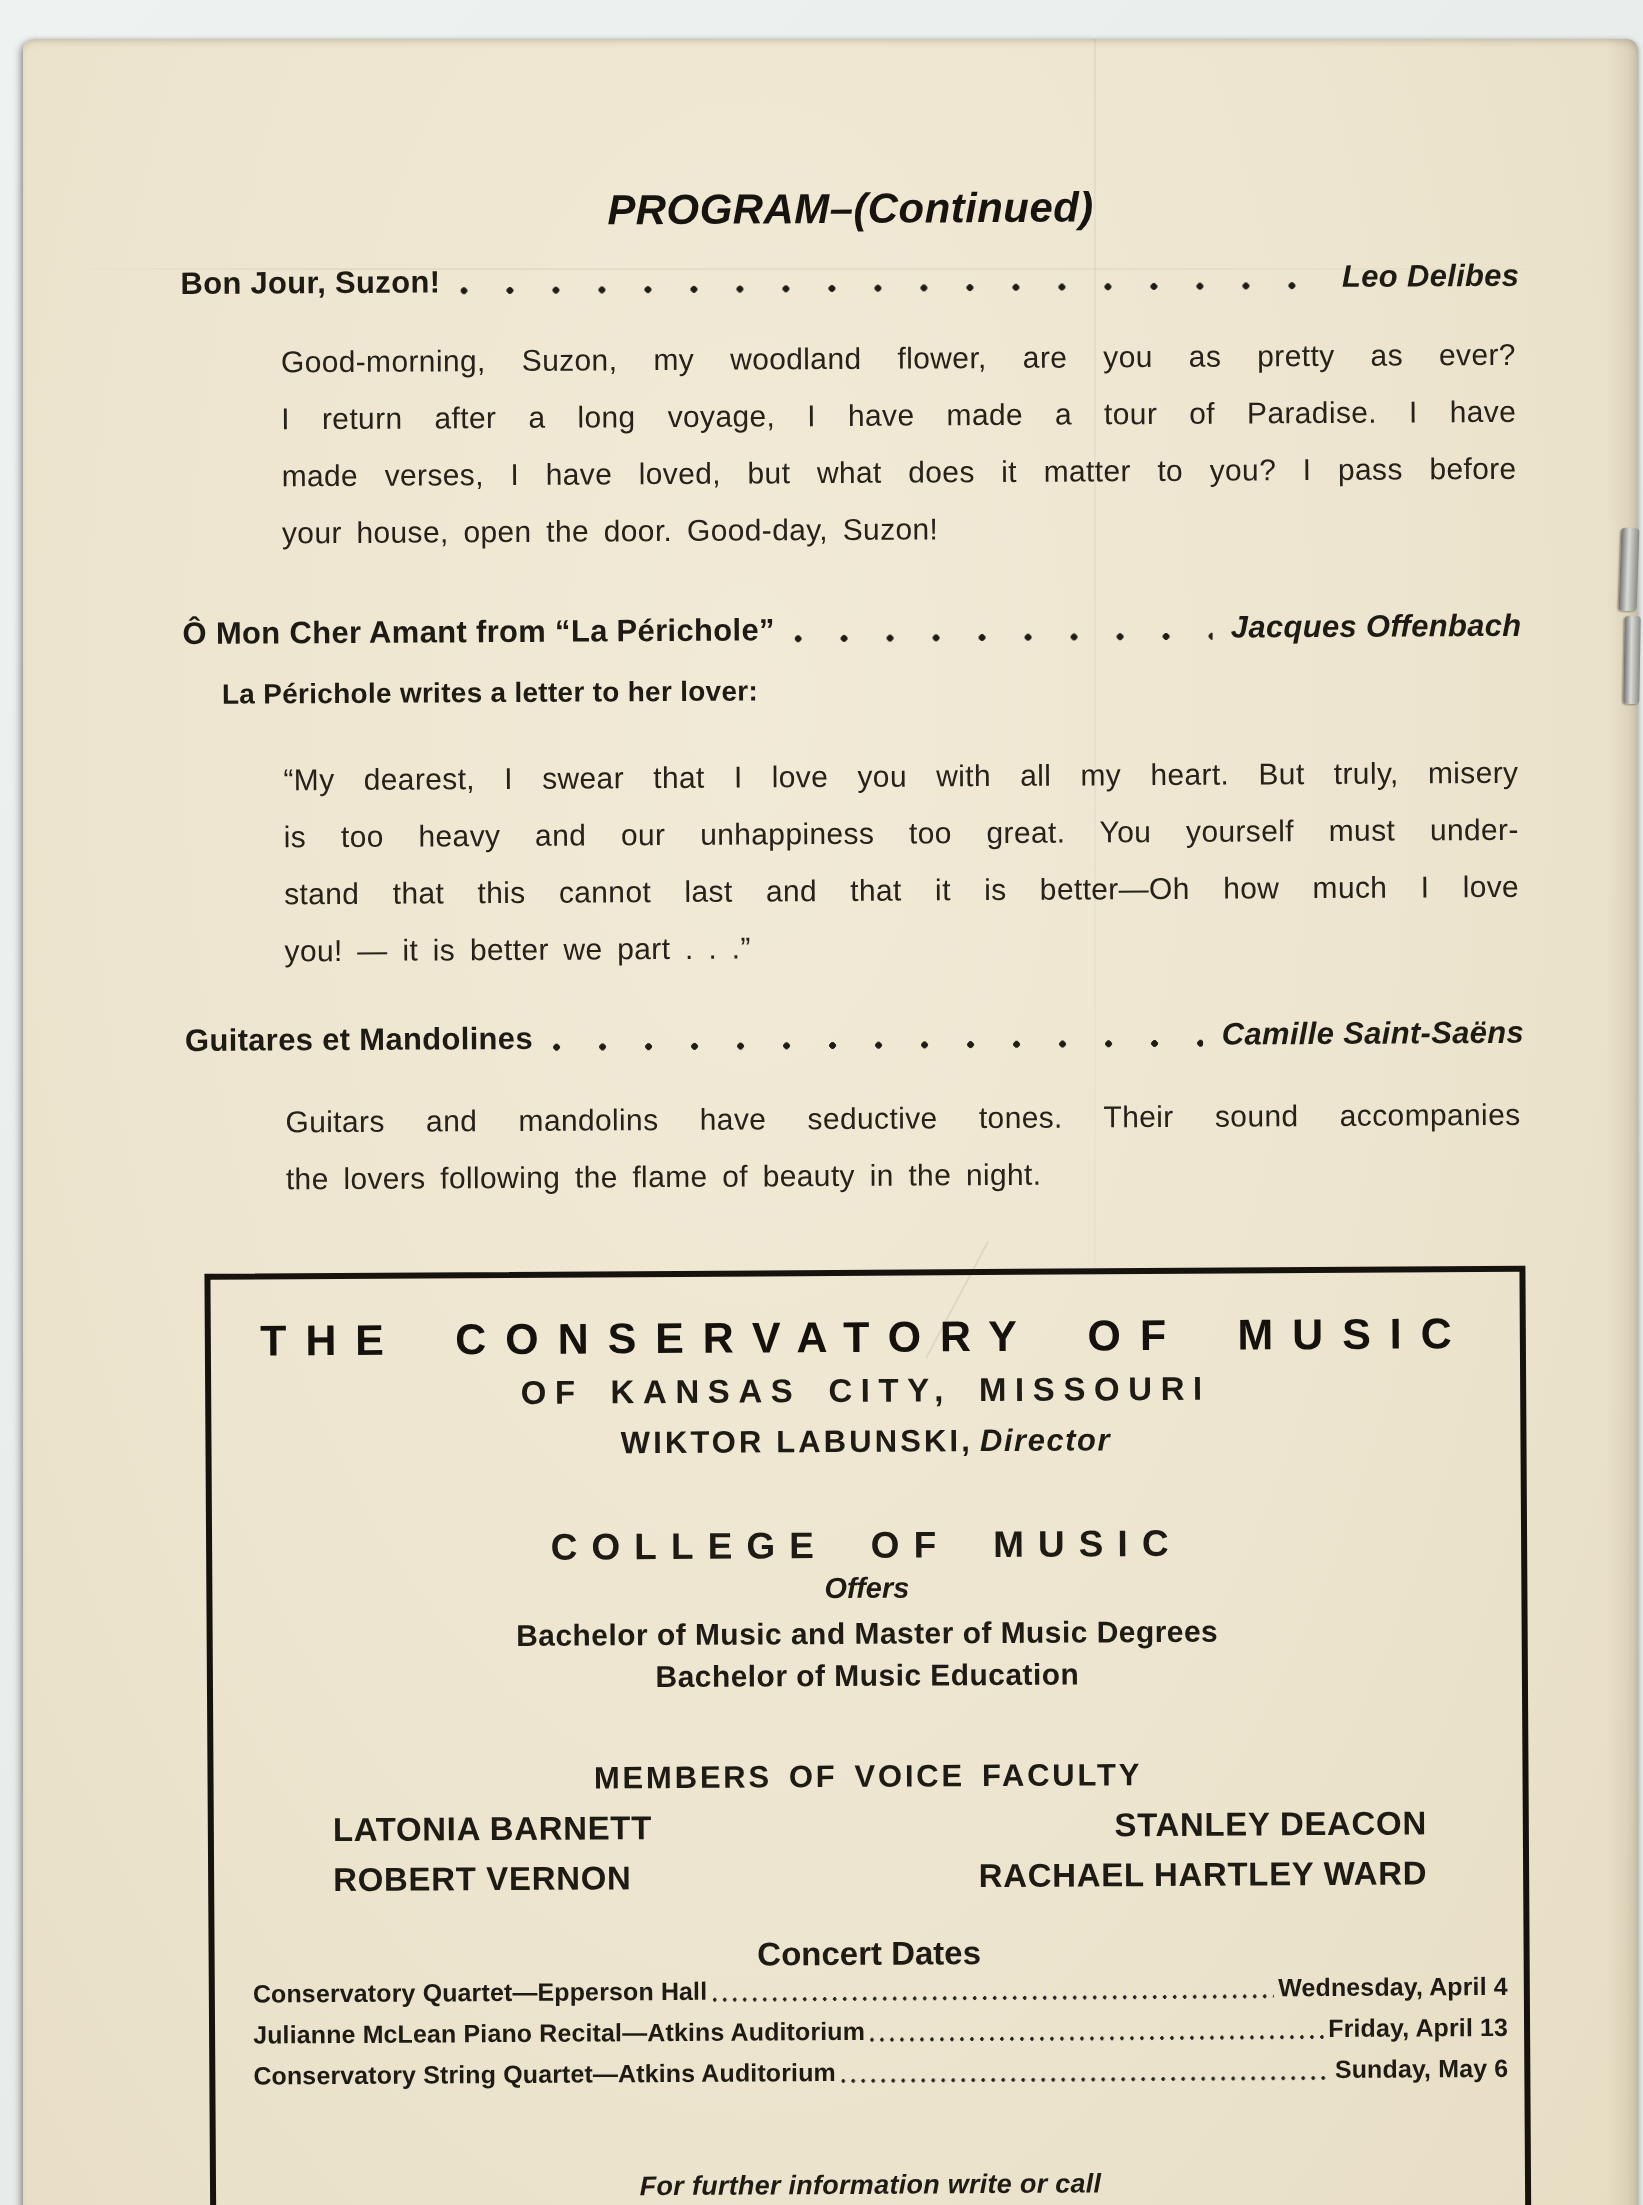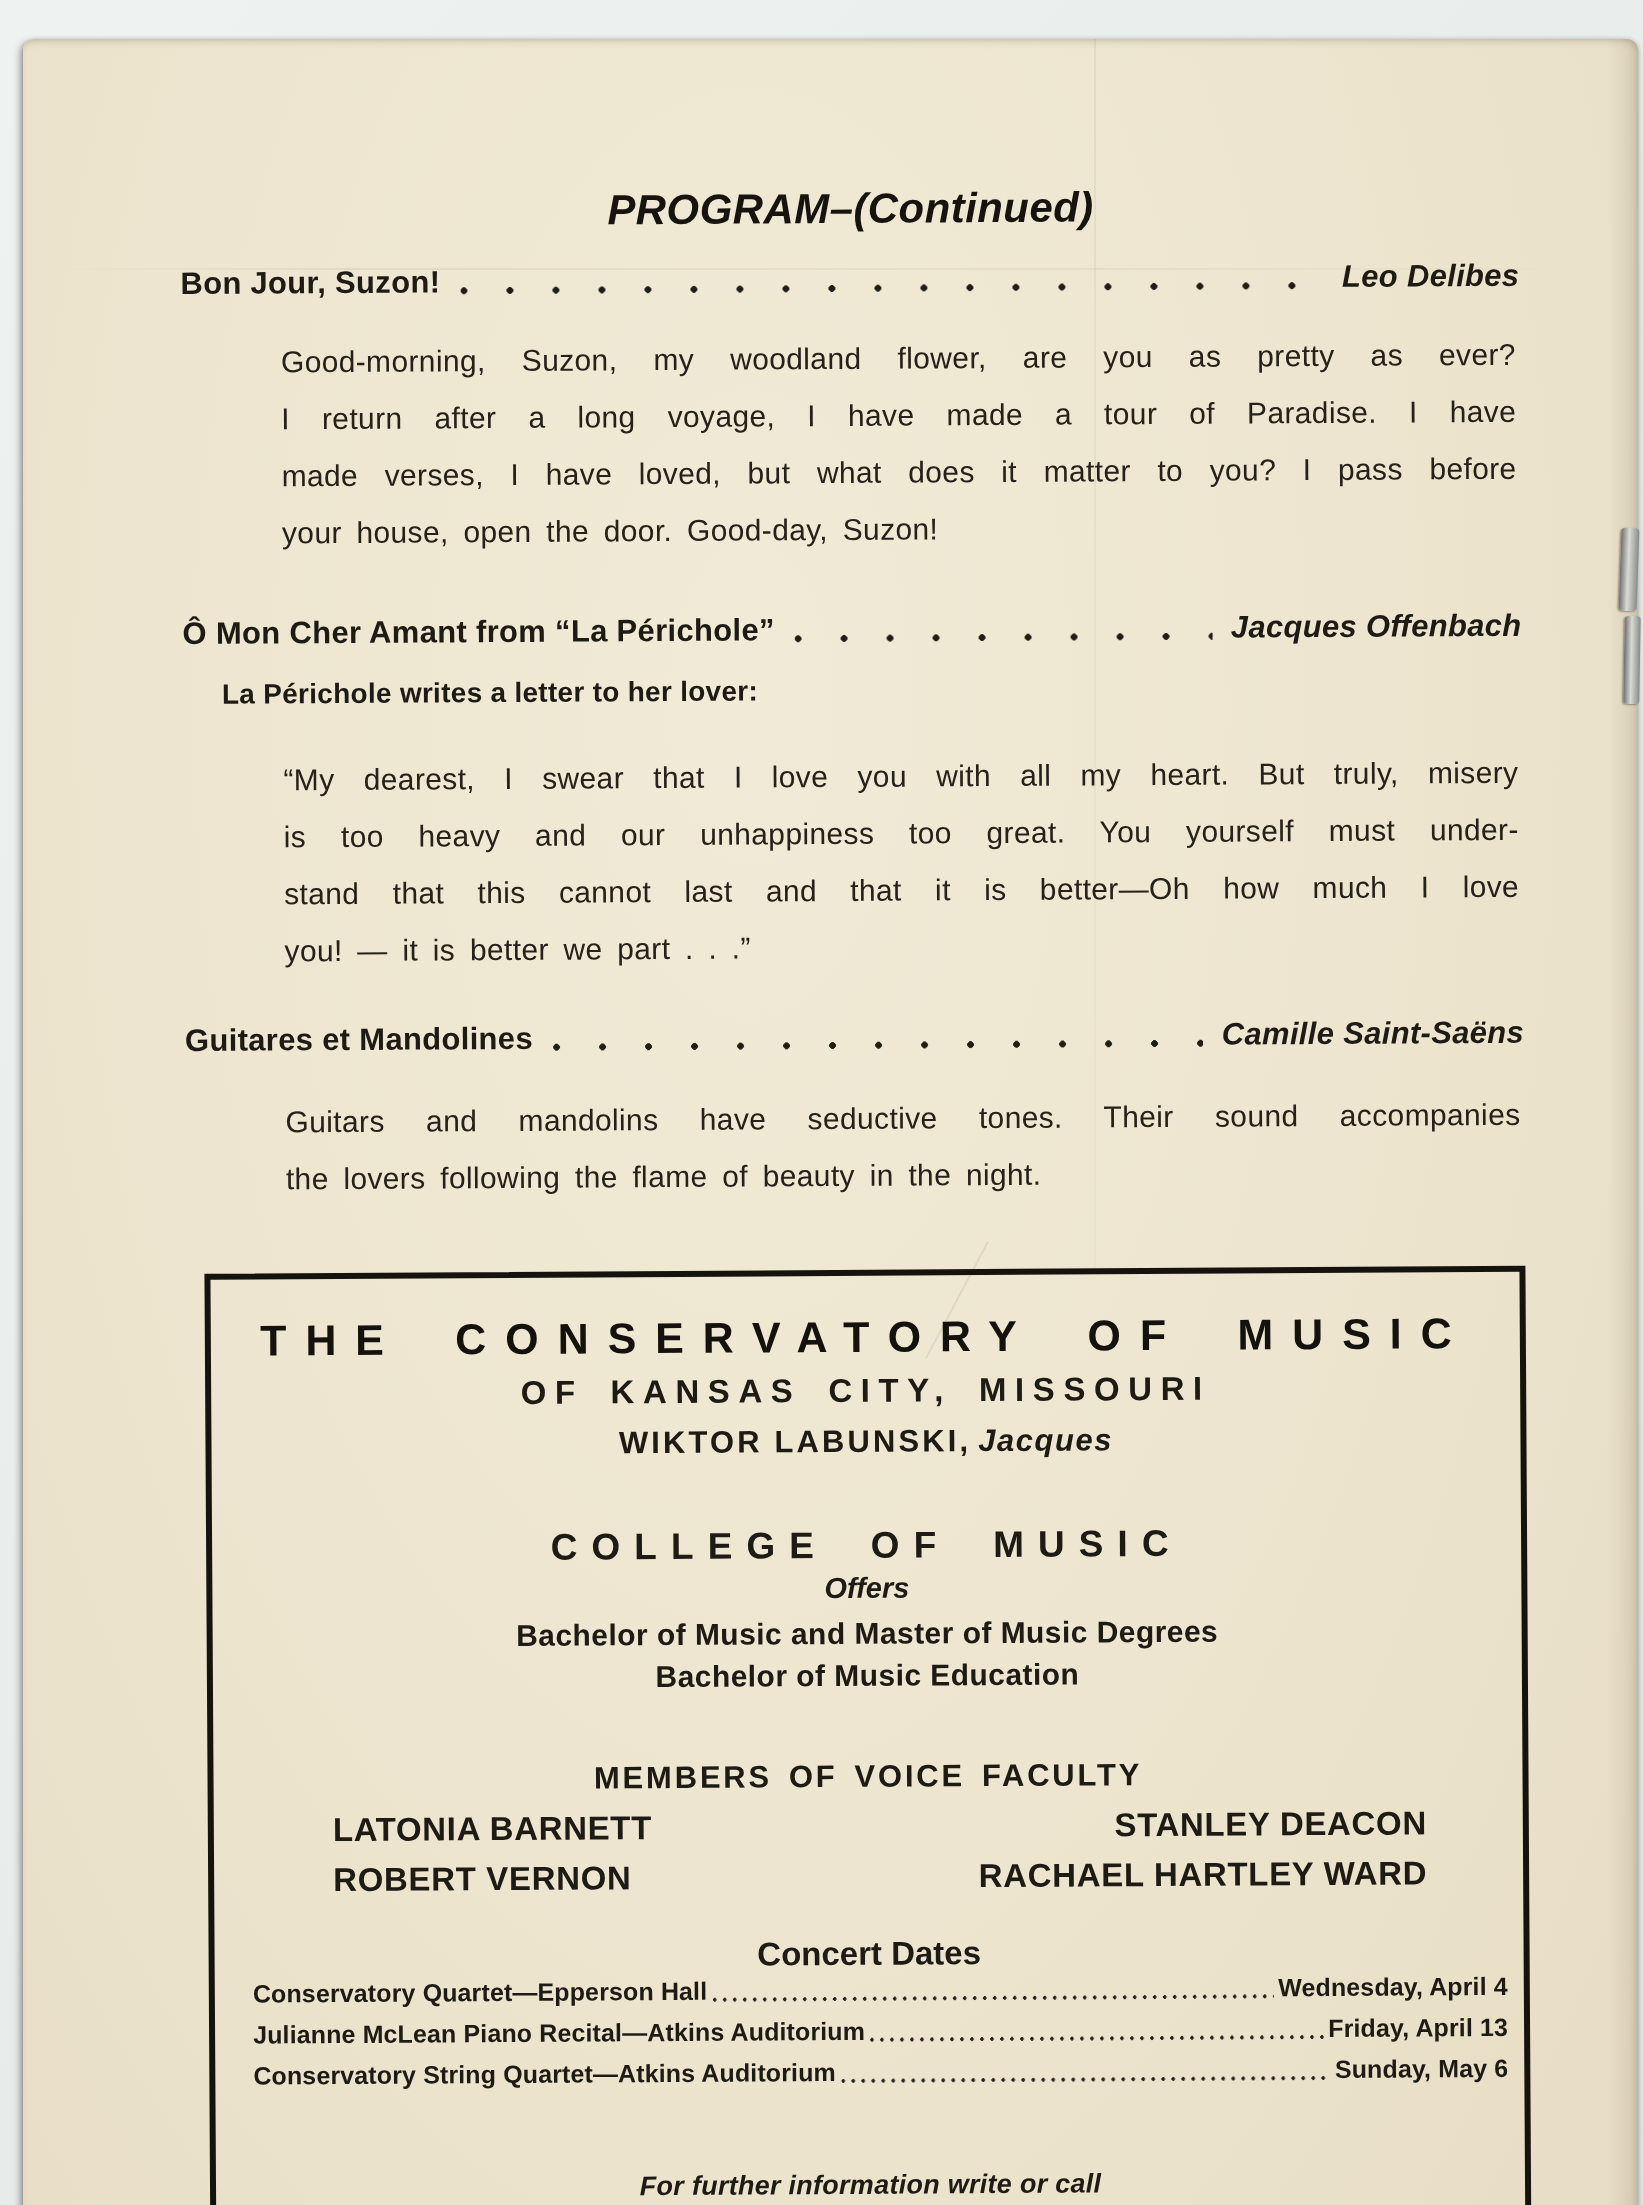--- a/index.html
+++ b/index.html
@@ -130,21 +130,21 @@
       </div>
       <div class="para" style="top:1051px">
         <div class="pline">Guitars and mandolins have seductive tones.  Their sound accompanies</div>
         <div class="pline last">the lovers following the flame of beauty in the night.</div>
       </div>
 
       <div class="ad-box">
         <div class="c ad-name">THE CONSERVATORY OF MUSIC</div>
         <div class="c ad-loc">OF KANSAS CITY, MISSOURI</div>
         <div class="c ad-dir">
-          <span>WIKTOR LABUNSKI,</span><span class="ital">Jacques</span>
+          <span>WIKTOR LABUNSKI,</span><span class="ital">Director</span>
         </div>
         <div class="c ad-college">COLLEGE OF MUSIC</div>
         <div class="c ad-offers">Offers</div>
         <div class="c ad-deg1">Bachelor of Music and Master of Music Degrees</div>
         <div class="c ad-deg2">Bachelor of Music Education</div>
         <div class="c ad-members">MEMBERS OF VOICE FACULTY</div>
 
         <div class="fac-row r1">
           <span class="fac-name">LATONIA BARNETT</span>
           <span class="fac-name">STANLEY DEACON</span>

